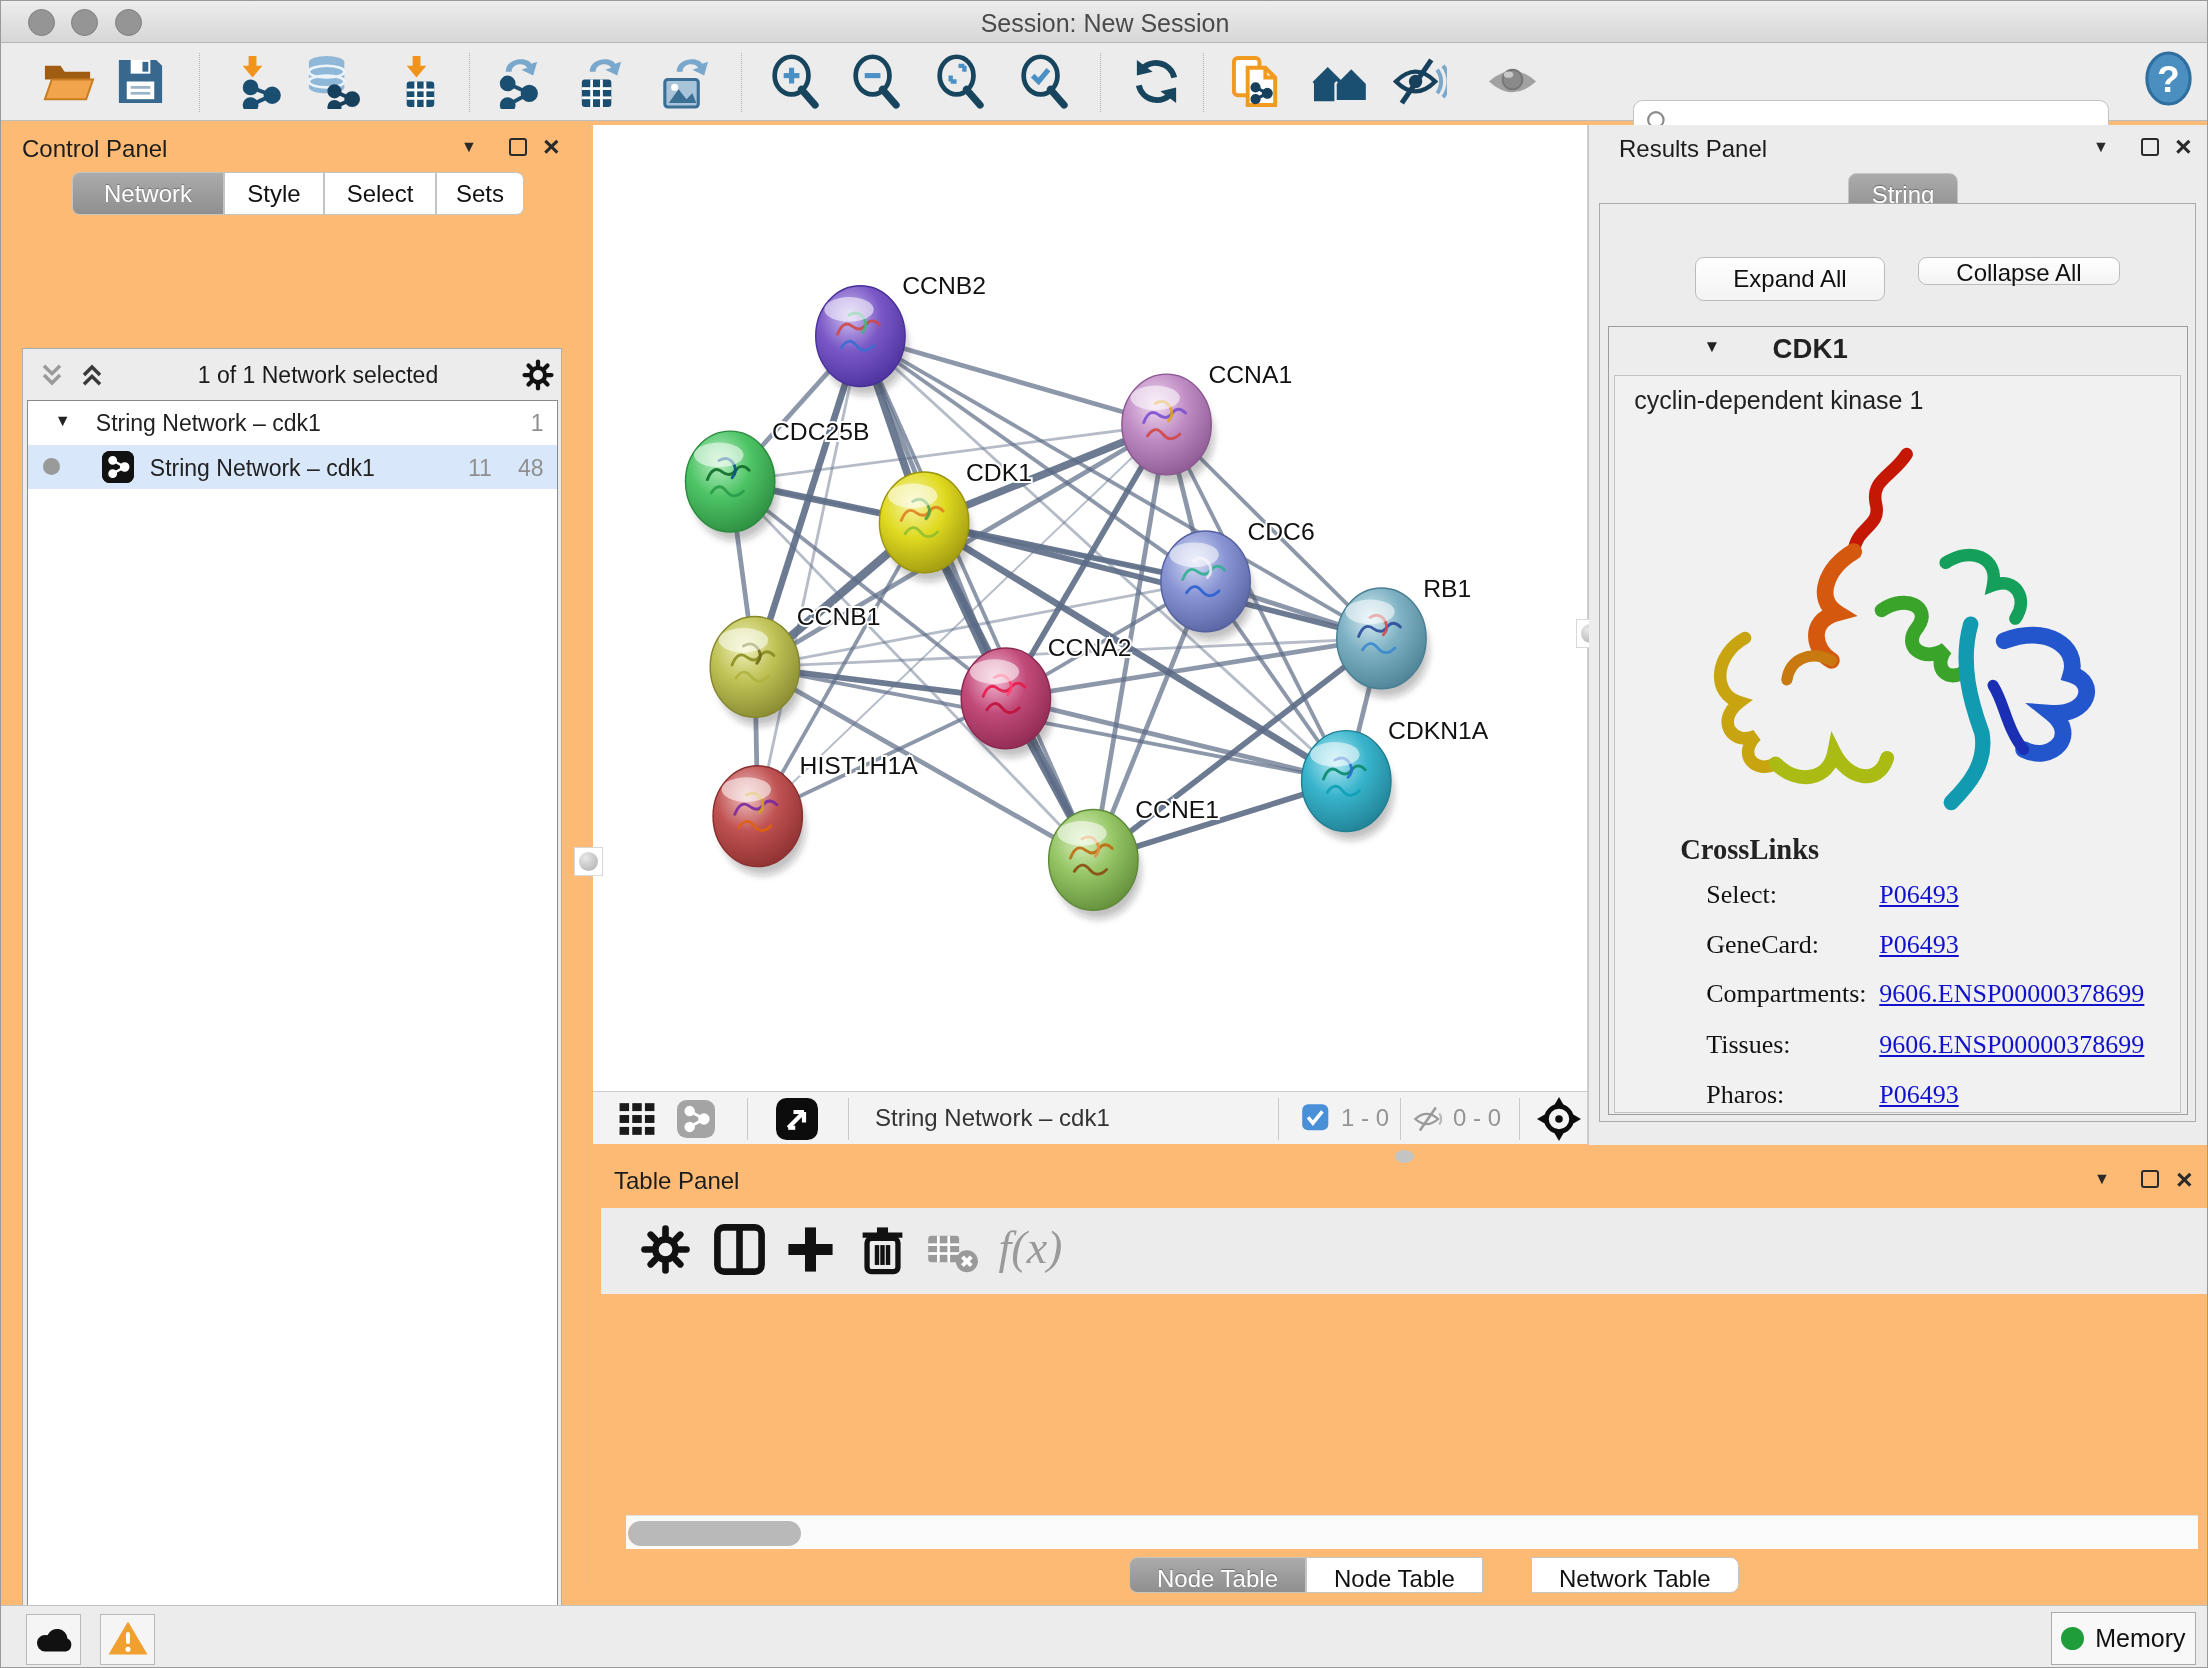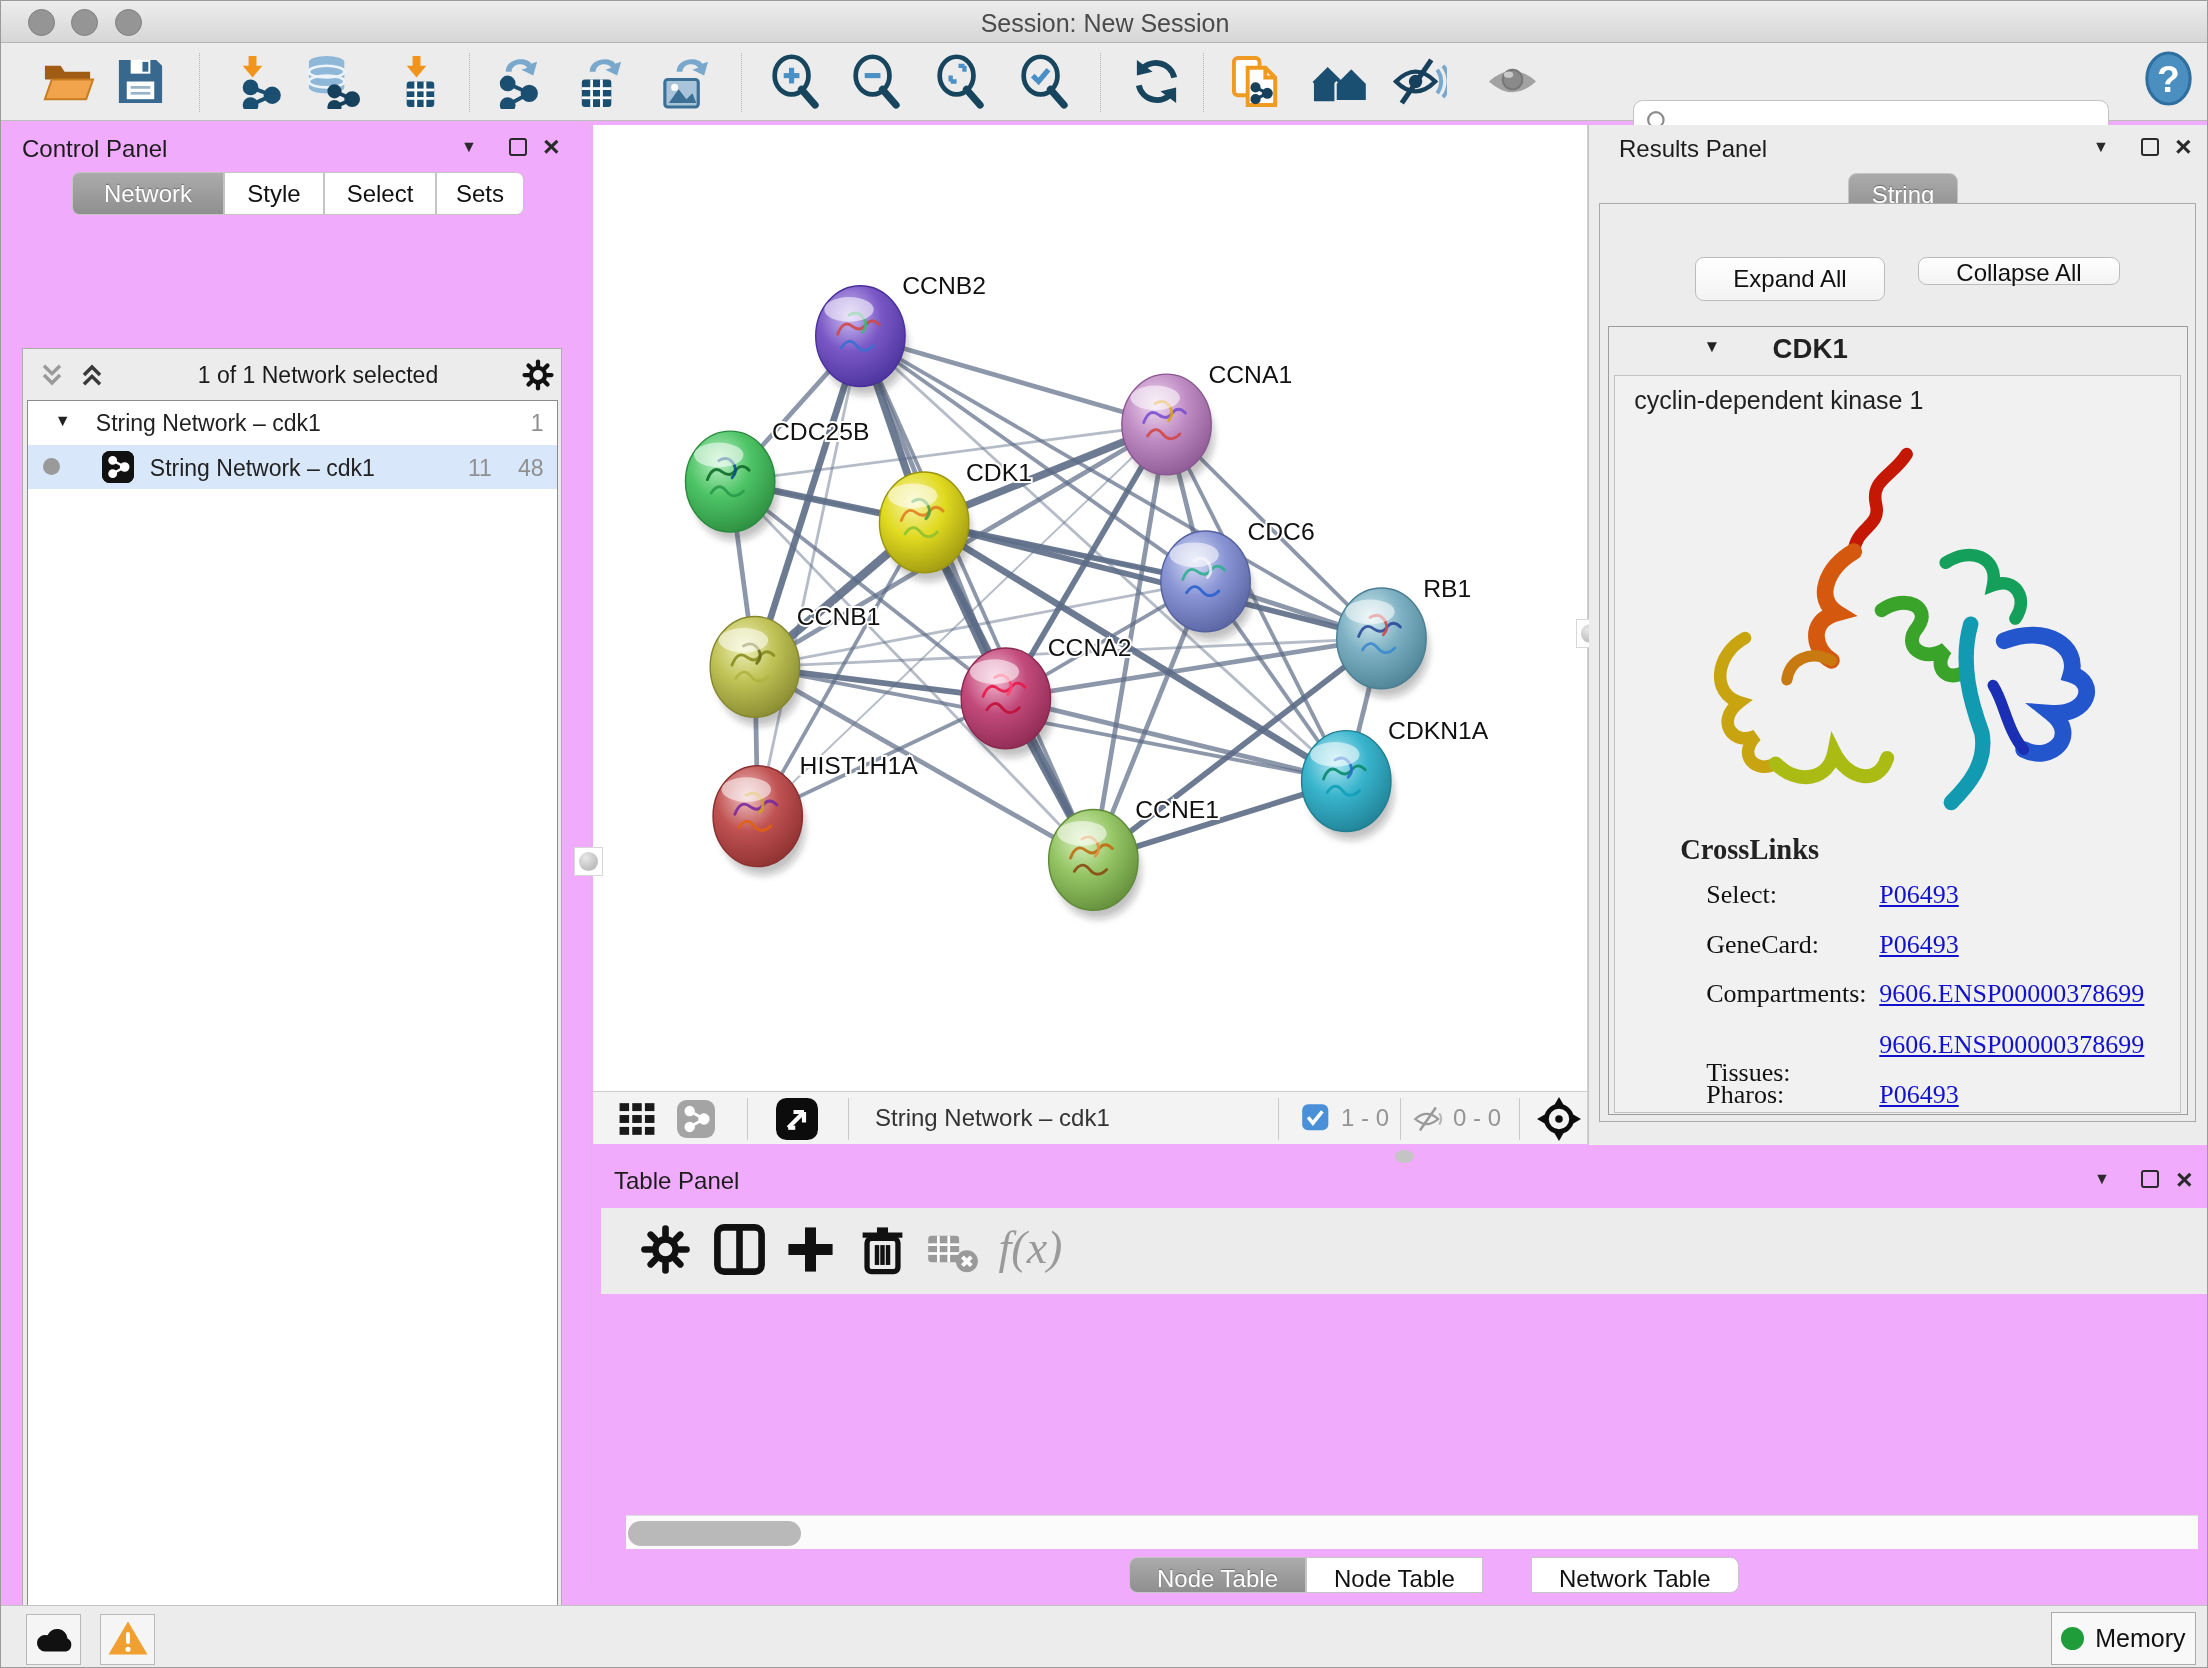--- a/index.html
+++ b/index.html
@@ -1,17 +1,17 @@
 <!DOCTYPE html>
 <html style="font-size:15px"><head>
 <meta charset="utf-8">
 <style>
   html,body{margin:0;padding:0;background:#d8d8d8;}
   *{box-sizing:border-box;}
-  .window{position:relative;width:2208px;height:1668px;background:#f0abfc;
+  .window{position:relative;width:2208px;height:1668px;background:#fdba74;
     font-family:"Liberation Sans",sans-serif;color:#222;overflow:hidden;border:1px solid #9a9a9a;}
   .abs{position:absolute;}
 
   
   .titlebar{position:absolute;left:0;top:0;width:2208px;height:42px;
     background:linear-gradient(#ededed,#d6d6d6);border-bottom:1px solid #b5b5b5;}
   .tlight{position:absolute;top:7.6px;width:27px;height:27px;border-radius:50%;
     background:#959595;border:1px solid #7e7e7e;}
   .wtitle{position:absolute;left:0;right:0;top:7.6px;text-align:center;font-size:25px;color:#4a4a4a;}
 
@@ -682,21 +682,21 @@
           </g>
         </svg>
 
         <span class="abs serif" style="left:65px;top:458px;font-size:28.5px;font-weight:bold">CrossLinks</span>
         <span class="abs serif xl-label" style="left:91px;top:504px">Select:</span>
         <a class="abs serif xl-link" style="left:264px;top:504px">P06493</a>
         <span class="abs serif xl-label" style="left:91px;top:554px">GeneCard:</span>
         <a class="abs serif xl-link" style="left:264px;top:554px">P06493</a>
         <span class="abs serif xl-label" style="left:91px;top:603px">Compartments:</span>
         <a class="abs serif xl-link" style="left:264px;top:603px">9606.ENSP00000378699</a>
-        <span class="abs serif xl-label" style="left:91px;top:682px">Tissues:</span>
+        <span class="abs serif xl-label" style="left:91px;top:654px">Tissues:</span>
         <a class="abs serif xl-link" style="left:264px;top:654px">9606.ENSP00000378699</a>
         <span class="abs serif xl-label" style="left:91px;top:704px">Pharos:</span>
         <a class="abs serif xl-link" style="left:264px;top:704px">P06493</a>
       </div>
     </div>
   </div>
 
   <div class="abs" style="left:592px;top:1158px;width:1617px;height:445px">
     <span class="abs phead" style="left:21px;top:7.6px">Table Panel</span>
     <span class="abs wctl ctl-tri" style="left:1501px;top:11.4px">▼</span>

